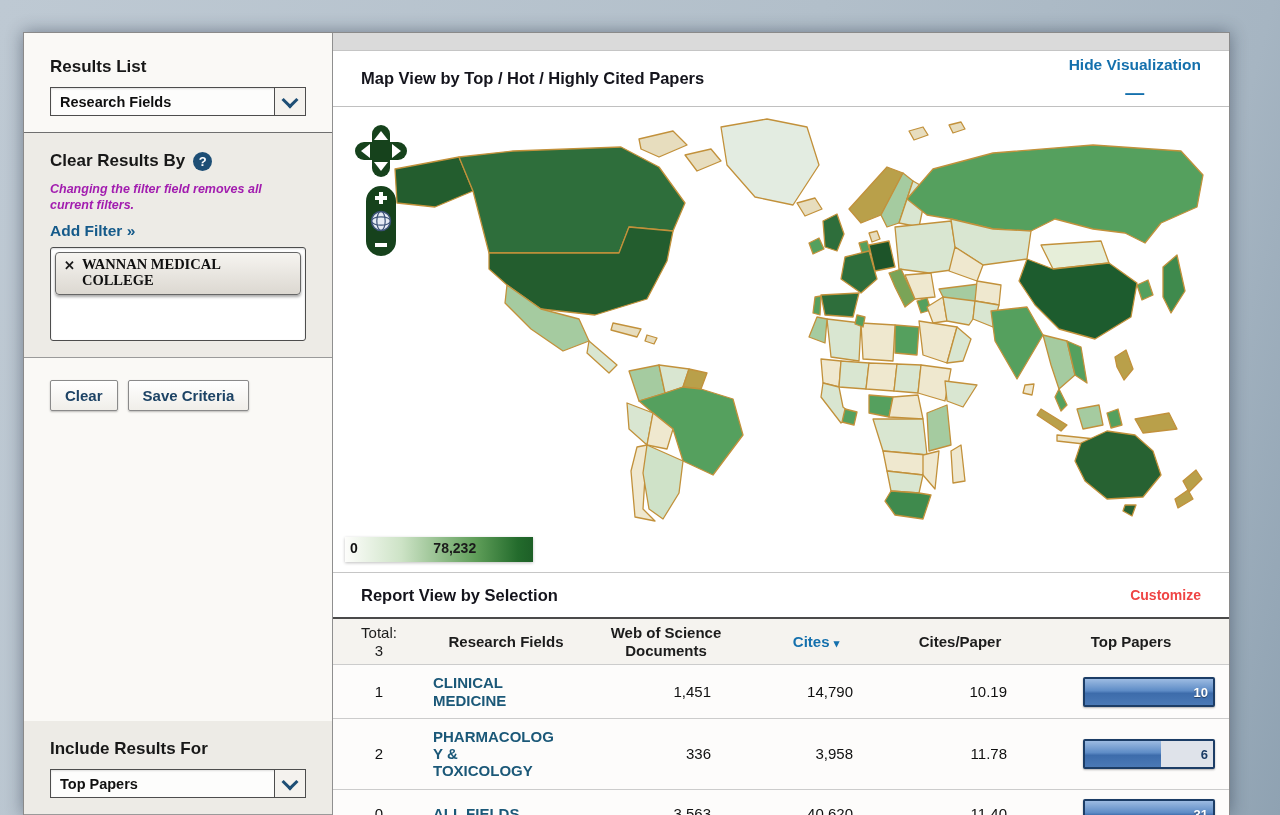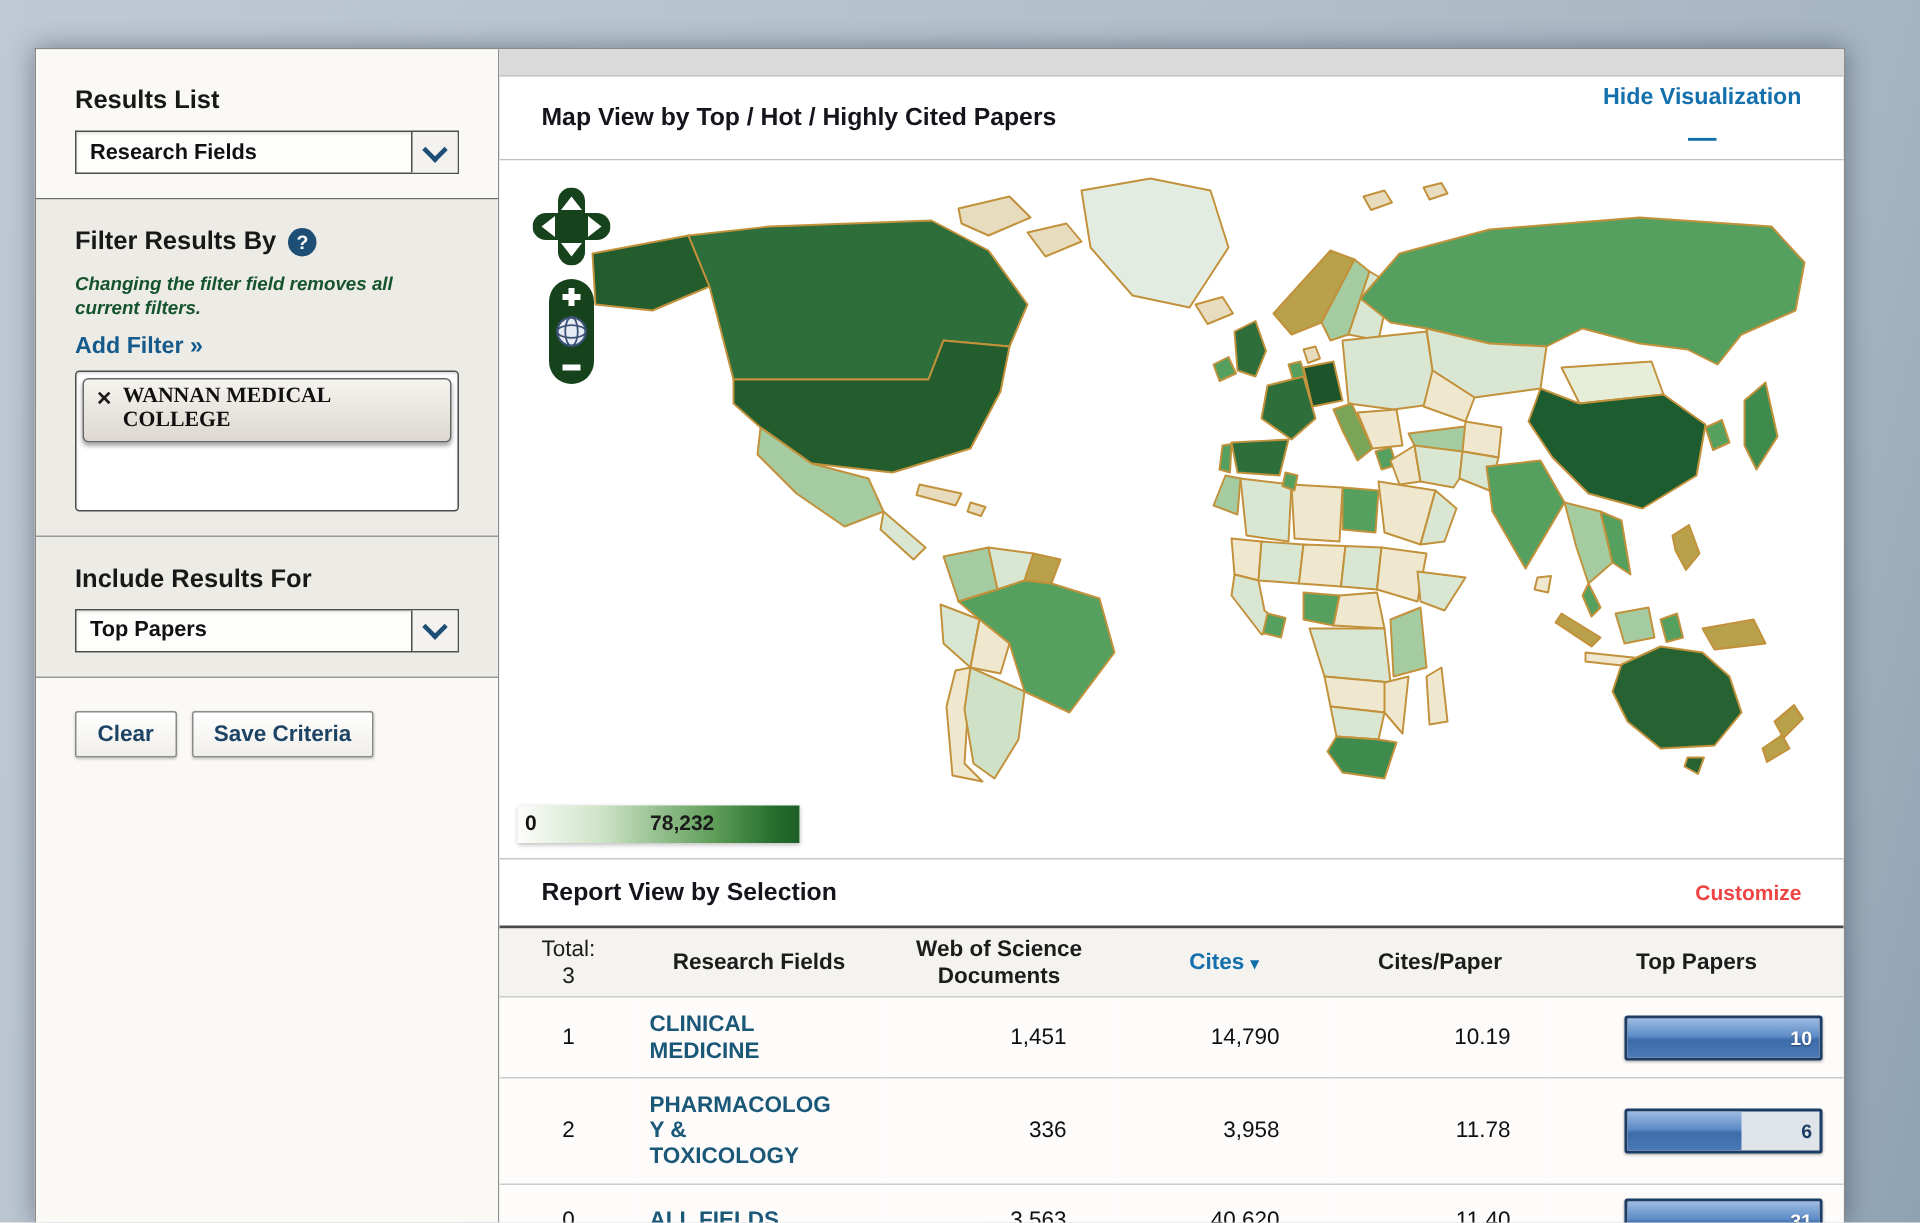--- a/index.html
+++ b/index.html
@@ -23,21 +23,21 @@
   .sb-sec2{background:#edebe6;border-bottom:1px solid #9a9a9a;}
   .sb-sec3{background:#edebe6;border-bottom:1px solid #9a9a9a;}
   .sb-sec4{background:#faf9f6;flex:1;}
   .sb-title{font-size:17px;font-weight:bold;color:#181818;margin-bottom:10px;display:flex;align-items:center;gap:8px;}
   .help-badge{width:19px;height:19px;border-radius:50%;background:#1d4e75;color:#fff;font-size:13px;font-weight:bold;
     display:inline-flex;align-items:center;justify-content:center;}
   .dropdown{display:flex;align-items:stretch;border:1px solid #4d4d4d;background:#fdfdfc;height:27px;box-shadow:inset 0 1px 2px rgba(0,0,0,.12);}
   .dropdown-value{flex:1;display:flex;align-items:center;padding:0 9px;font-weight:bold;font-size:14.5px;color:#101010;}
   .dropdown-btn{width:30px;border-left:1px solid #4d4d4d;display:flex;align-items:center;justify-content:center;background:#f4f2ee;}
   .chev{width:9px;height:9px;border-right:3px solid #1d4e75;border-bottom:3px solid #1d4e75;transform:rotate(45deg);margin-top:-4px;}
-  .sb-note{font-style:italic;font-weight:bold;font-size:12.5px;color:#14532d;line-height:1.3;margin:2px 0 8px;}
+  .sb-note{font-style:italic;font-weight:bold;font-size:12.5px;color:#a21caf;line-height:1.3;margin:2px 0 8px;}
   .add-filter{display:inline-block;color:#155a8a;font-weight:bold;font-size:15.5px;margin-bottom:7px;}
   .filter-box{background:#fff;border:1px solid #4d4d4d;border-radius:3px;height:84px;padding:4px;box-shadow:inset 0 1px 2px rgba(0,0,0,.15);}
   .chip{display:flex;gap:7px;align-items:flex-start;background:linear-gradient(#f6f4f0,#dcd8d1);
     border:1px solid #666;border-radius:4px;box-shadow:0 2px 3px rgba(0,0,0,.35);padding:3px 8px 5px;}
   .chip-x{font-weight:bold;font-size:13px;color:#1b1b1b;margin-top:2px;}
   .chip-label{font-weight:bold;font-size:14.5px;color:#101010;text-transform:uppercase;line-height:1.15;max-width:200px;font-family:Liberation Serif, serif;}
   .btn-row{display:flex;gap:10px;padding-top:4px;}
   .btn{border:1px solid #8a8a8a;background:linear-gradient(#ffffff,#f0eee9);border-radius:2px;
     padding:6px 14px;font-weight:bold;font-size:15px;color:#1d4365;box-shadow:0 1px 2px rgba(0,0,0,.25);}
   
@@ -99,47 +99,47 @@
       <div class="dropdown">
         <span class="dropdown-value">Research Fields</span>
         <span class="dropdown-btn">
             <span class="chev"></span>
           </span>
       </div>
     </div>
 
     <div class="sb-sec sb-sec2">
       <div class="sb-title">
-        <span>Filter Results By</span>
+        <span>Clear Results By</span>
         <span class="help-badge">?</span>
       </div>
       <div class="sb-note">Changing the filter field removes all current filters.</div>
       <a class="add-filter">Add Filter »</a>
       <div class="filter-box">
         <div class="chip">
           <span class="chip-x">✕</span>
           <span class="chip-label">WANNAN MEDICAL COLLEGE</span>
         </div>
       </div>
     </div>
 
+    <div class="sb-sec sb-sec4">
+      <div class="btn-row">
+        <button class="btn">Clear</button>
+        <button class="btn">Save Criteria</button>
+      </div>
+    </div>
+
     <div class="sb-sec sb-sec3">
       <div class="sb-title">Include Results For</div>
       <div class="dropdown">
         <span class="dropdown-value">Top Papers</span>
         <span class="dropdown-btn">
             <span class="chev"></span>
           </span>
-      </div>
-    </div>
-
-    <div class="sb-sec sb-sec4">
-      <div class="btn-row">
-        <button class="btn">Clear</button>
-        <button class="btn">Save Criteria</button>
       </div>
     </div>
   </div>
 
   <div class="main">
     <div class="main-topstrip"></div>
 
     <div class="map-header">
       <div class="map-title">Map View by Top / Hot / Highly Cited Papers</div>
       <a class="hide-link">

